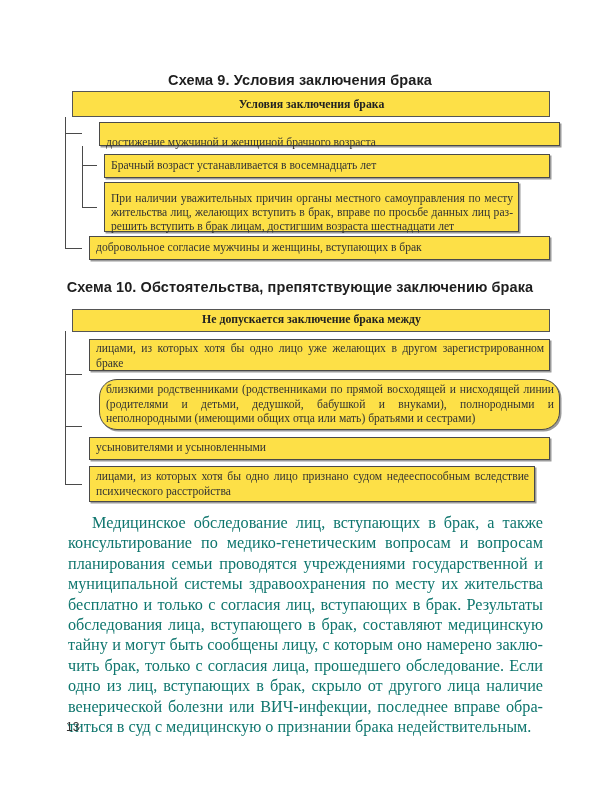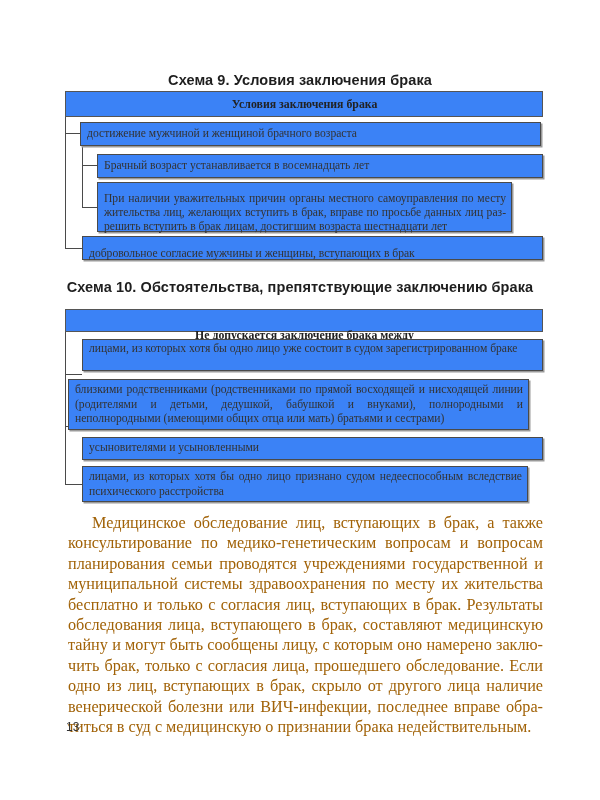--- a/index.html
+++ b/index.html
@@ -6,38 +6,39 @@
   body {
     width: 600px; height: 800px; background: #ffffff; position: relative; overflow: hidden;
     color: #2a2a2a;
   }
   .scheme-title {
     position: absolute; left: 0; width: 600px; text-align: center;
     font-family: "Liberation Sans", sans-serif; font-weight: bold; font-size: 14.5px; color: #1e1e1e;
     letter-spacing: 0.1px;
   }
   .box {
-    position: absolute; box-sizing: border-box; background: #3b82f6;
+    position: absolute; box-sizing: border-box; background: #fde047;
     border: 1.3px solid #4a4a4a;
     box-shadow: 1.5px 1.5px 0 #9a9a9a;
     font-family: "Liberation Serif", serif; font-size: 11.6px; color: #333;
     line-height: 14.5px;
     padding: 3px 5px 0 6px;
+    margin-left: 7px;
   }
   .box.header {
     font-weight: bold; text-align: center; color: #222; font-size: 11.8px;
     padding-top: 5px; box-shadow: none; border: 1.2px solid #555;
   }
   .box.just { text-align: justify; text-align-last: left; }
   .vline { position: absolute; width: 1.2px; background: #4a4a4a; }
   .hline { position: absolute; height: 1.2px; background: #4a4a4a; }
   .body-text {
     position: absolute; left: 68px; width: 475px;
     font-family: "Liberation Serif", serif; font-size: 16.2px; line-height: 20.4px;
-    color: #a16207; text-align: justify; text-indent: 24px;
+    color: #0f766e; text-align: justify; text-indent: 24px;
     hyphens: manual;
   }
   .body-text span.line { display: block; text-align: justify; text-align-last: justify; text-indent: 0; }
   .body-text span.line.first { text-indent: 24px; }
   .body-text span.line.last { text-align-last: left; }
   .page-number {
     position: absolute; left: 66px; top: 720px;
     font-family: "Liberation Sans", sans-serif; font-size: 12px; color: #333;
   }
 </style>
@@ -47,35 +48,35 @@
 <div class="scheme-title" style="top:72px;">Схема 9. Условия заключения брака</div>
 
 <div class="vline" style="left:65px; top:117px; height:132px;"></div>
 <div class="hline" style="left:65px; top:133px; width:17px;"></div>
 <div class="hline" style="left:65px; top:248px; width:17px;"></div>
 <div class="vline" style="left:82px; top:146px; height:62px;"></div>
 <div class="hline" style="left:82px; top:165px; width:15px;"></div>
 <div class="hline" style="left:82px; top:207px; width:15px;"></div>
 
 <div class="box header" style="left:65px; top:91px; width:478px; height:26px;">Условия заключения брака</div>
-<div class="box" style="left:80px; top:122px; width:461px; height:24px; padding-top:4px;font-family:Liberation Serif, serif;">достижение мужчиной и женщиной брачного возраста</div>
+<div class="box" style="left:92px; top:122px; width:461px; height:24px; padding-top:13px;font-family:Liberation Serif, serif;">достижение мужчиной и женщиной брачного возраста</div>
 <div class="box" style="left:97px; top:154px; width:446px; height:24px; padding-top:4px;">Брачный возраст устанавливается в восемнадцать лет</div>
 <div class="box just" style="left:97px; top:182px; width:415px; height:50px; padding-top:9px; line-height:14.2px;">При наличии уважительных причин органы местного самоуправления по месту жительства лиц, желающих вступить в брак, вправе по просьбе данных лиц раз­решить вступить в брак лицам, достигшим возраста шестнадцати лет</div>
-<div class="box" style="left:82px; top:236px; width:461px; height:24px; padding-top:10px;">добровольное согласие мужчины и женщины, вступающих в брак</div>
+<div class="box" style="left:82px; top:236px; width:461px; height:24px; padding-top:4px;">добровольное согласие мужчины и женщины, вступающих в брак</div>
 
 <div class="scheme-title" style="top:279px;">Схема 10. Обстоятельства, препятствующие заключению брака</div>
 
 <div class="vline" style="left:65px; top:331px; height:153px;"></div>
 <div class="hline" style="left:65px; top:374px; width:17px;"></div>
 <div class="hline" style="left:65px; top:426px; width:17px;"></div>
 <div class="hline" style="left:65px; top:484px; width:17px;"></div>
 
-<div class="box header" style="left:65px; top:309px; width:478px; height:23px; padding-top:18px;">Не допускается заключение брака между</div>
-<div class="box just" style="left:82px; top:339px; width:461px; height:32px; padding-top:2px;">лицами, из которых хотя бы одно лицо уже состоит в судом зарегистрированном браке</div>
-<div class="box just" style="left:68px; top:379px; width:461px; height:51px; padding-top:3px;">близкими родственниками (родственниками по прямой восходящей и нисходящей линии (родителями и детьми, дедушкой, бабушкой и внуками), полнородными и неполнородными (имеющими общих отца или мать) братьями и сестрами)</div>
+<div class="box header" style="left:65px; top:309px; width:478px; height:23px; padding-top:2px;">Не допускается заключение брака между</div>
+<div class="box just" style="left:82px; top:339px; width:461px; height:32px; padding-top:2px;">лицами, из которых хотя бы одно лицо уже желающих в другом зарегистрированном браке</div>
+<div class="box just" style="left:92px; top:379px; width:461px; height:51px; padding-top:3px;border-radius:18px;">близкими родственниками (родственниками по прямой восходящей и нисходящей линии (родителями и детьми, дедушкой, бабушкой и внуками), полнородными и неполнородными (имеющими общих отца или мать) братьями и сестрами)</div>
 <div class="box" style="left:82px; top:437px; width:461px; height:23px; padding-top:3px;">усыновителями и усыновленными</div>
 <div class="box just" style="left:82px; top:466px; width:446px; height:36px; padding-top:3px;">лицами, из которых хотя бы одно лицо признано судом недееспособным вследствие психического расстройства</div>
 
 <div class="body-text" style="top:513px; text-indent:0;">
   <span class="line first">Медицинское обследование лиц, вступающих в брак, а также</span>
   <span class="line">консультирование по медико-генетическим вопросам и вопросам</span>
   <span class="line">планирования семьи проводятся учреждениями государственной и</span>
   <span class="line">муниципальной системы здравоохранения по месту их жительства</span>
   <span class="line">бесплатно и только с согласия лиц, вступающих в брак. Результаты</span>
   <span class="line">обследования лица, вступающего в брак, составляют медицинскую</span>

